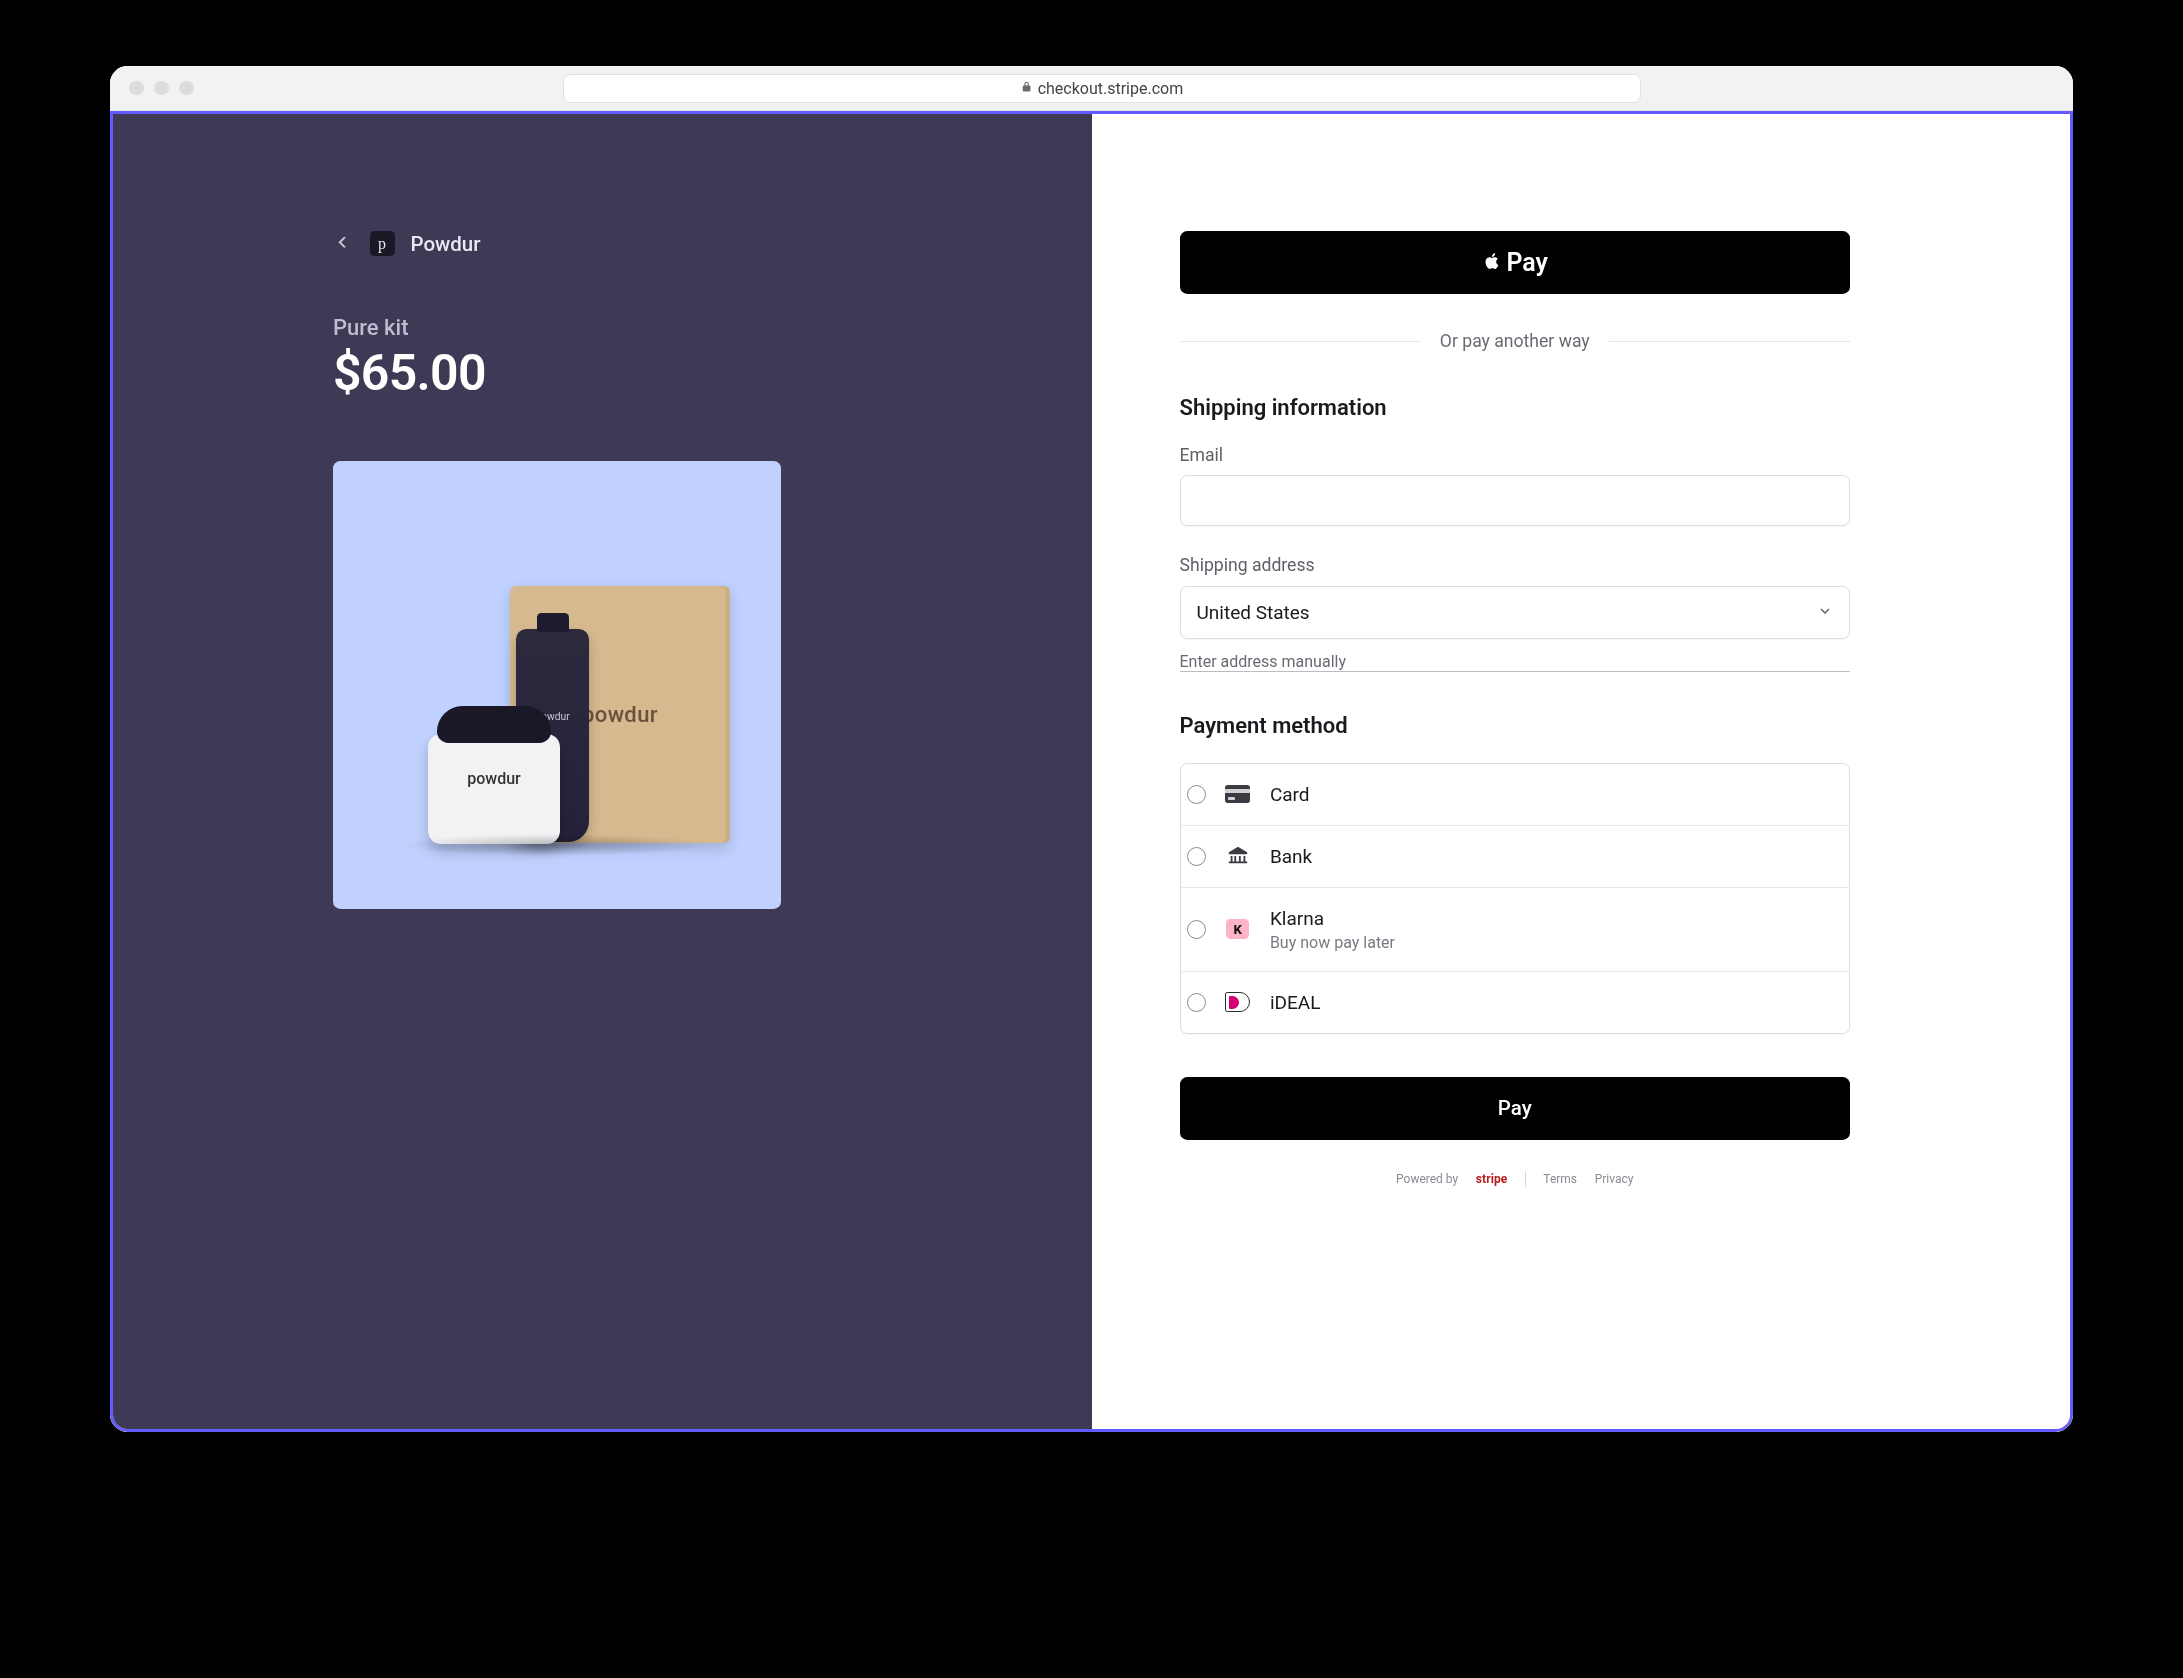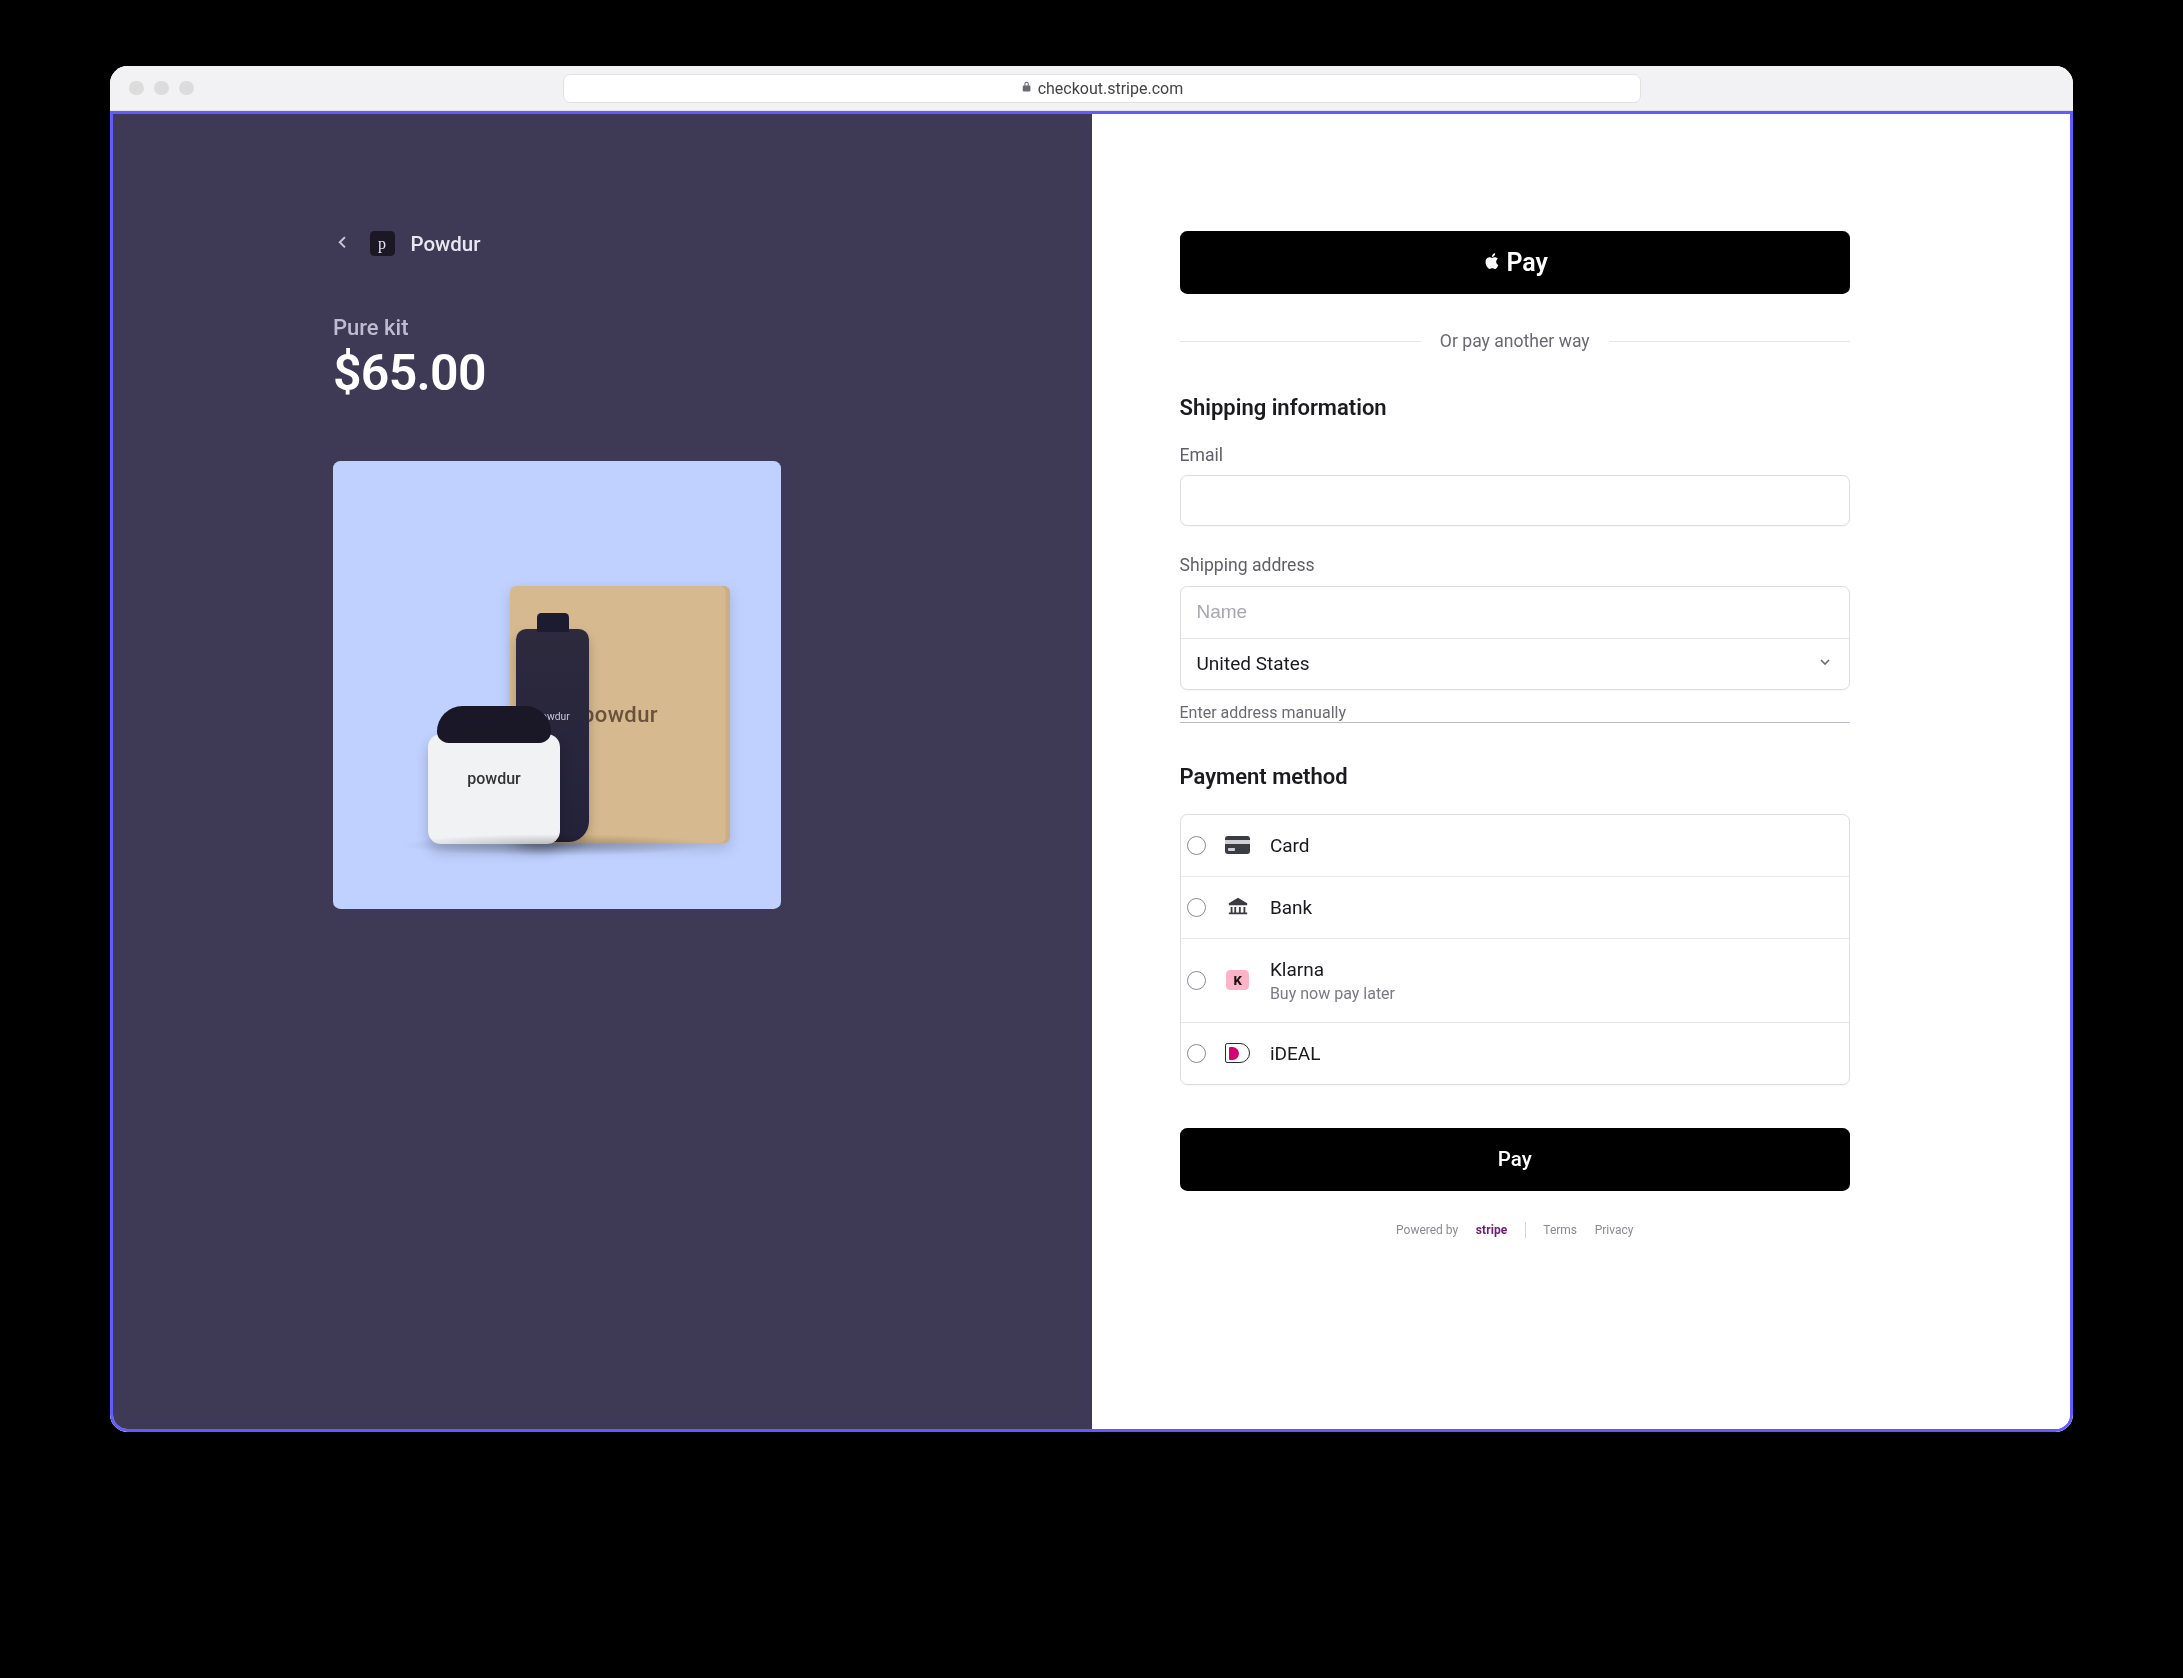--- a/index.html
+++ b/index.html
@@ -247,21 +247,21 @@
     font-size:20.5px; font-weight:500; cursor:pointer;
   }
 
   .footer {
     margin-top: 31px;
     display:flex; align-items:center; justify-content:center; gap:17.6px;
     font-size:12px; color:#8a8a93;
   }
   .footer .sep { width:0.7px; height:16px; background:#d4d4da; }
   .footer a { color:#8a8a93; text-decoration:none; cursor:pointer; }
-  .stripe-word { font-weight:700; color:#701a75; letter-spacing:0.1px; }
+  .stripe-word { font-weight:700; color:#b91c1c; letter-spacing:0.1px; }
 
   .spacer-40 { height:29px; }
   .spacer-56 { height:41px; }
 </style>
 </head>
 <body>
 
 <div class="browser">
 
   <div class="chrome">
@@ -329,23 +329,20 @@
       <h2 class="section">Shipping information</h2>
 
       <label class="field-label">Email</label>
       <input class="input" type="email" style="">
 
       <div class="spacer-40"></div>
 
       <label class="field-label">Shipping address</label>
       <div class="stack">
         <div class="row">
-          <input class="ghost" placeholder="Name" style="">
-        </div>
-        <div class="row">
           <span>United States</span>
           <span class="chev">
             <svg viewBox="0 0 24 24">
                 <path d="M6 9l6 6 6-6"></path>
               </svg>
           </span>
         </div>
       </div>
       <span class="manual-link">Enter address manually</span>
 

